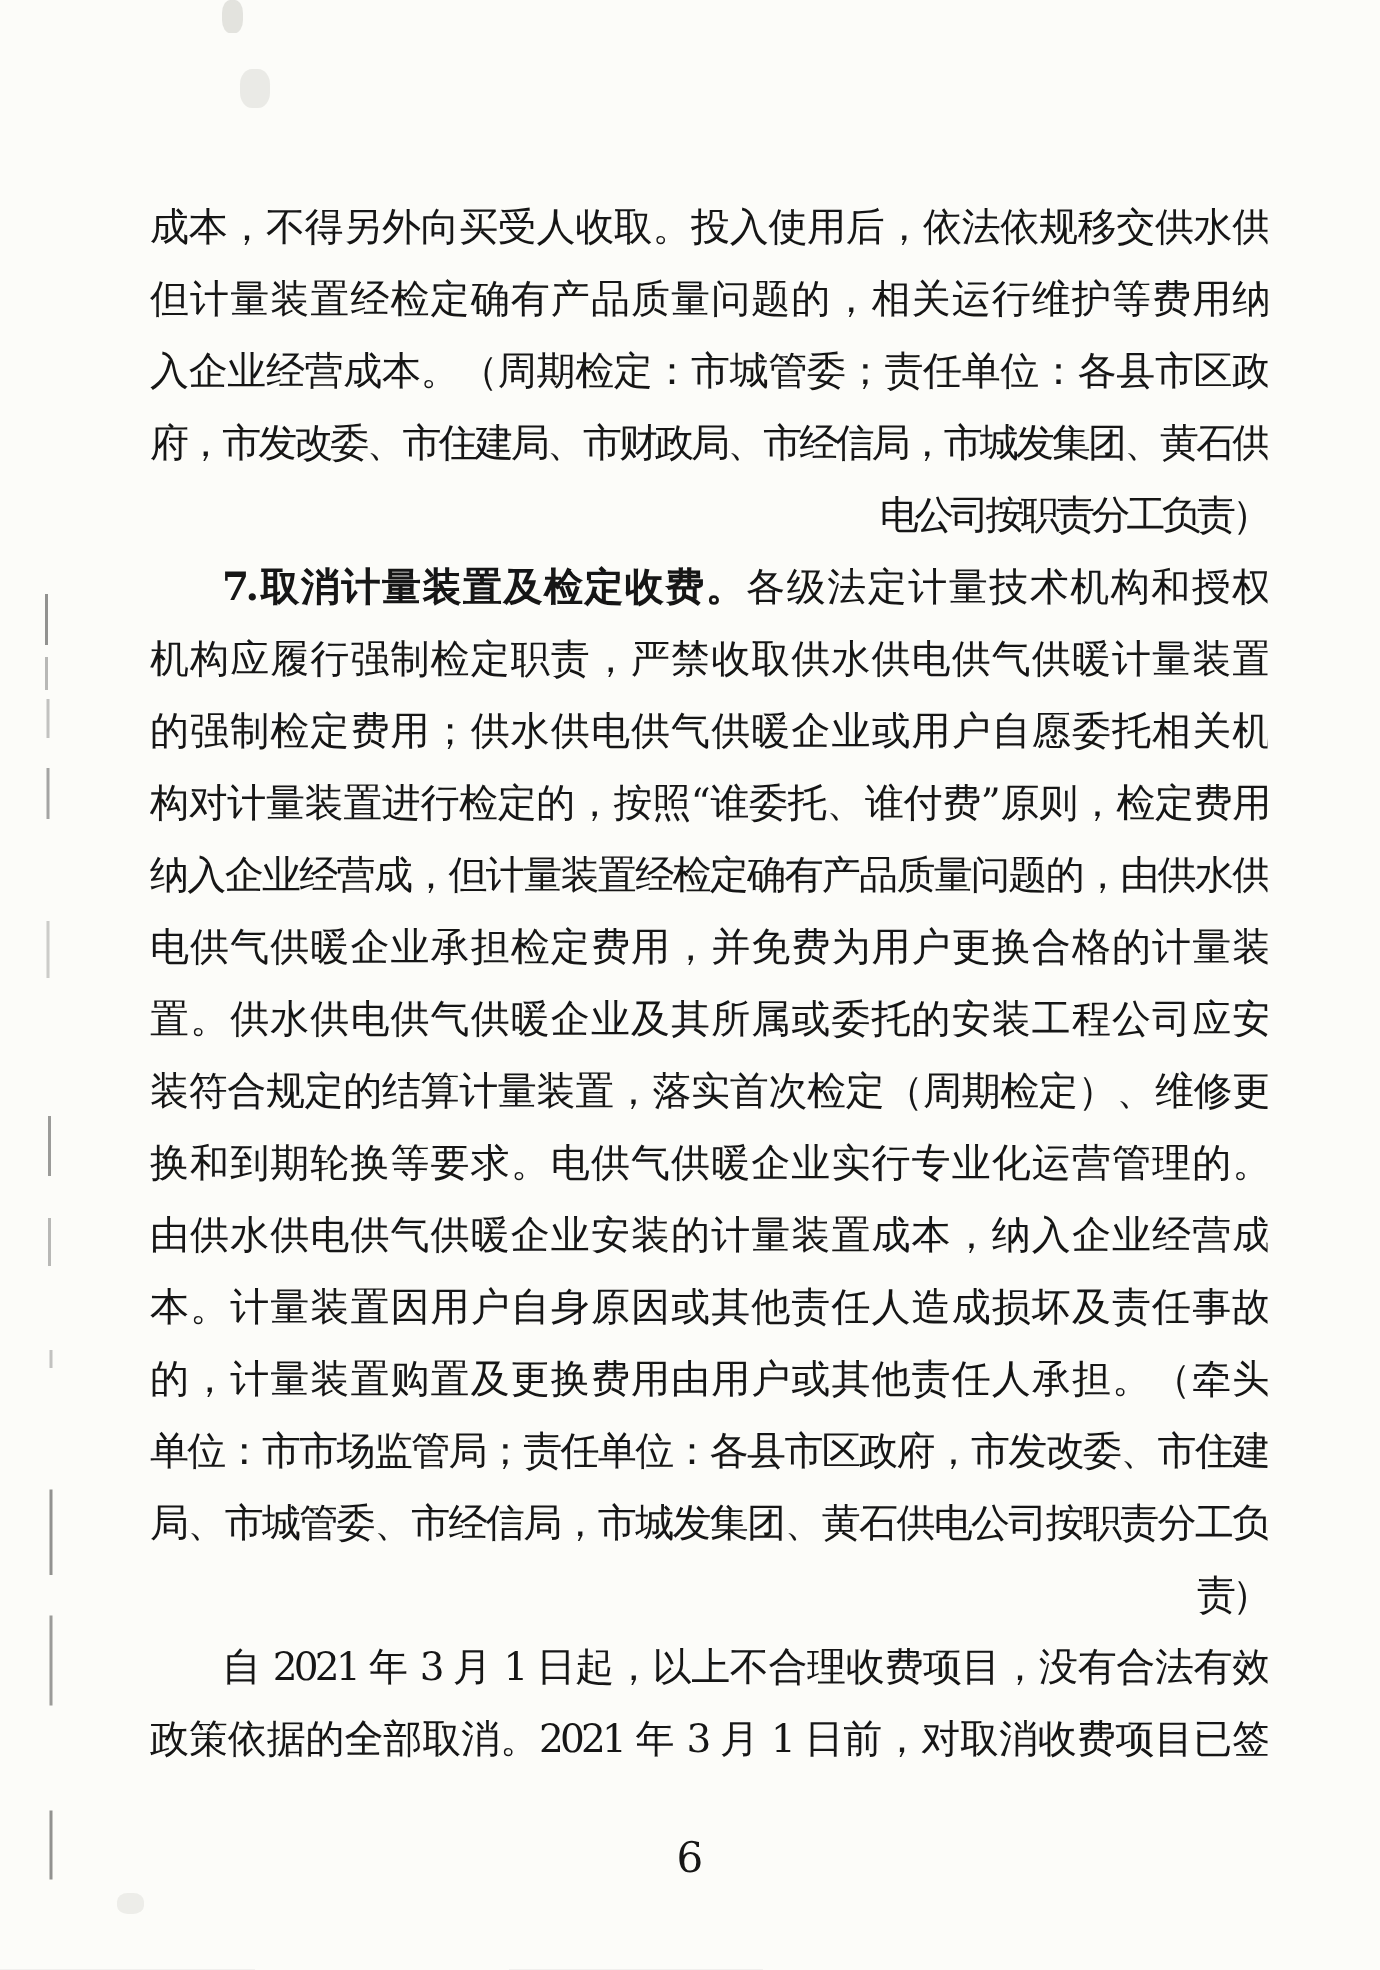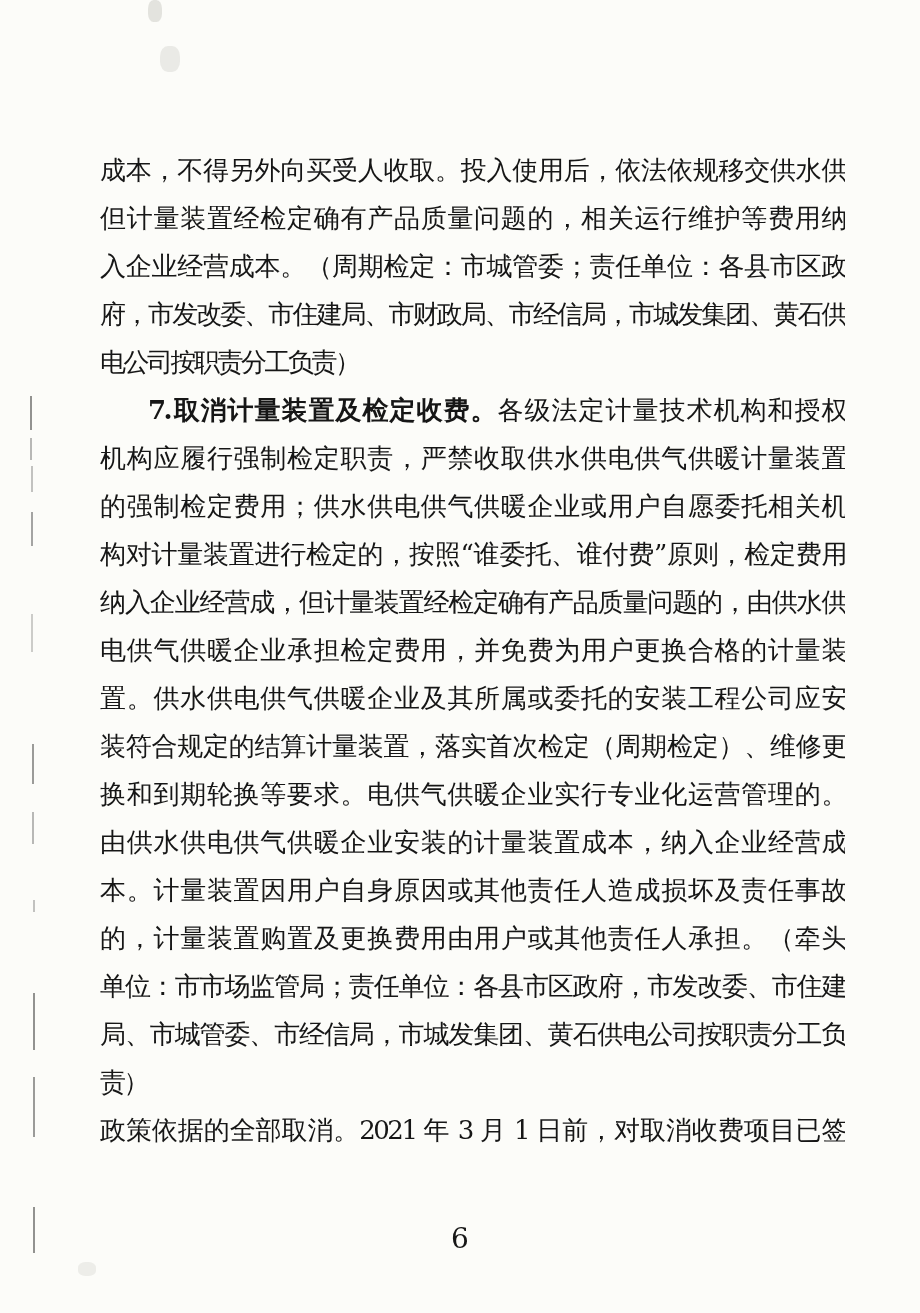--- a/index.html
+++ b/index.html
@@ -13,41 +13,41 @@
     height: 1313px;
     margin: 0 auto;
     background: #fcfcf9;
     overflow: hidden;
     font-family: "DejaVu Serif", "Liberation Serif", serif;
     color: #161616;
   }
   .text-block {
     position: absolute;
     left: 100px;
-    top: 146px;
+    top: 128px;
     width: 745px;
   }
   .line {
     height: 48px;
     line-height: 48px;
     font-size: 26px;
     letter-spacing: -2.5px;
     text-align: justify;
     overflow: hidden;
     white-space: normal;
   }
   
   .line::after {
     content: "";
     display: inline-block;
     width: 100%;
     height: 0;
   }
   .line.para-end {
-    text-align: left;
+    text-align: right;
   }
   .line.para-end::after { content: none; }
   .line.indent {
     padding-left: 48px;
     width: 697px;
   }
   .bold { font-weight: bold; margin-top: 12px; }
   .page-number {
     position: absolute;
     left: 0;
@@ -103,18 +103,19 @@
       <div class="line"><span>电供气供暖企业承担检定费用，并免费为用户更换合格的计量装</span></div>
       <div class="line"><span>置。供水供电供气供暖企业及其所属或委托的安装工程公司应安</span></div>
       <div class="line"><span>装符合规定的结算计量装置，落实首次检定（周期检定）、维修更</span></div>
       <div class="line"><span>换和到期轮换等要求。电供气供暖企业实行专业化运营管理的。</span></div>
       <div class="line"><span>由供水供电供气供暖企业安装的计量装置成本，纳入企业经营成</span></div>
       <div class="line"><span>本。计量装置因用户自身原因或其他责任人造成损坏及责任事故</span></div>
       <div class="line"><span>的，计量装置购置及更换费用由用户或其他责任人承担。（牵头</span></div>
       <div class="line"><span>单位：市市场监管局；责任单位：各县市区政府，市发改委、市住建</span></div>
       <div class="line"><span>局、市城管委、市经信局，市城发集团、黄石供电公司按职责分工负</span></div>
       <div class="line para-end"><span>责）</span></div>
+      <div class="line indent"><span>自 2021 年 3 月 1 日起，以上不合理收费项目，没有合法有效</span></div>
       <div class="line"><span>政策依据的全部取消。2021 年 3 月 1 日前，对取消收费项目已签</span></div>
     </div>
 
   <div class="page-number">6</div>
 
 </div>
 
 </body></html>

